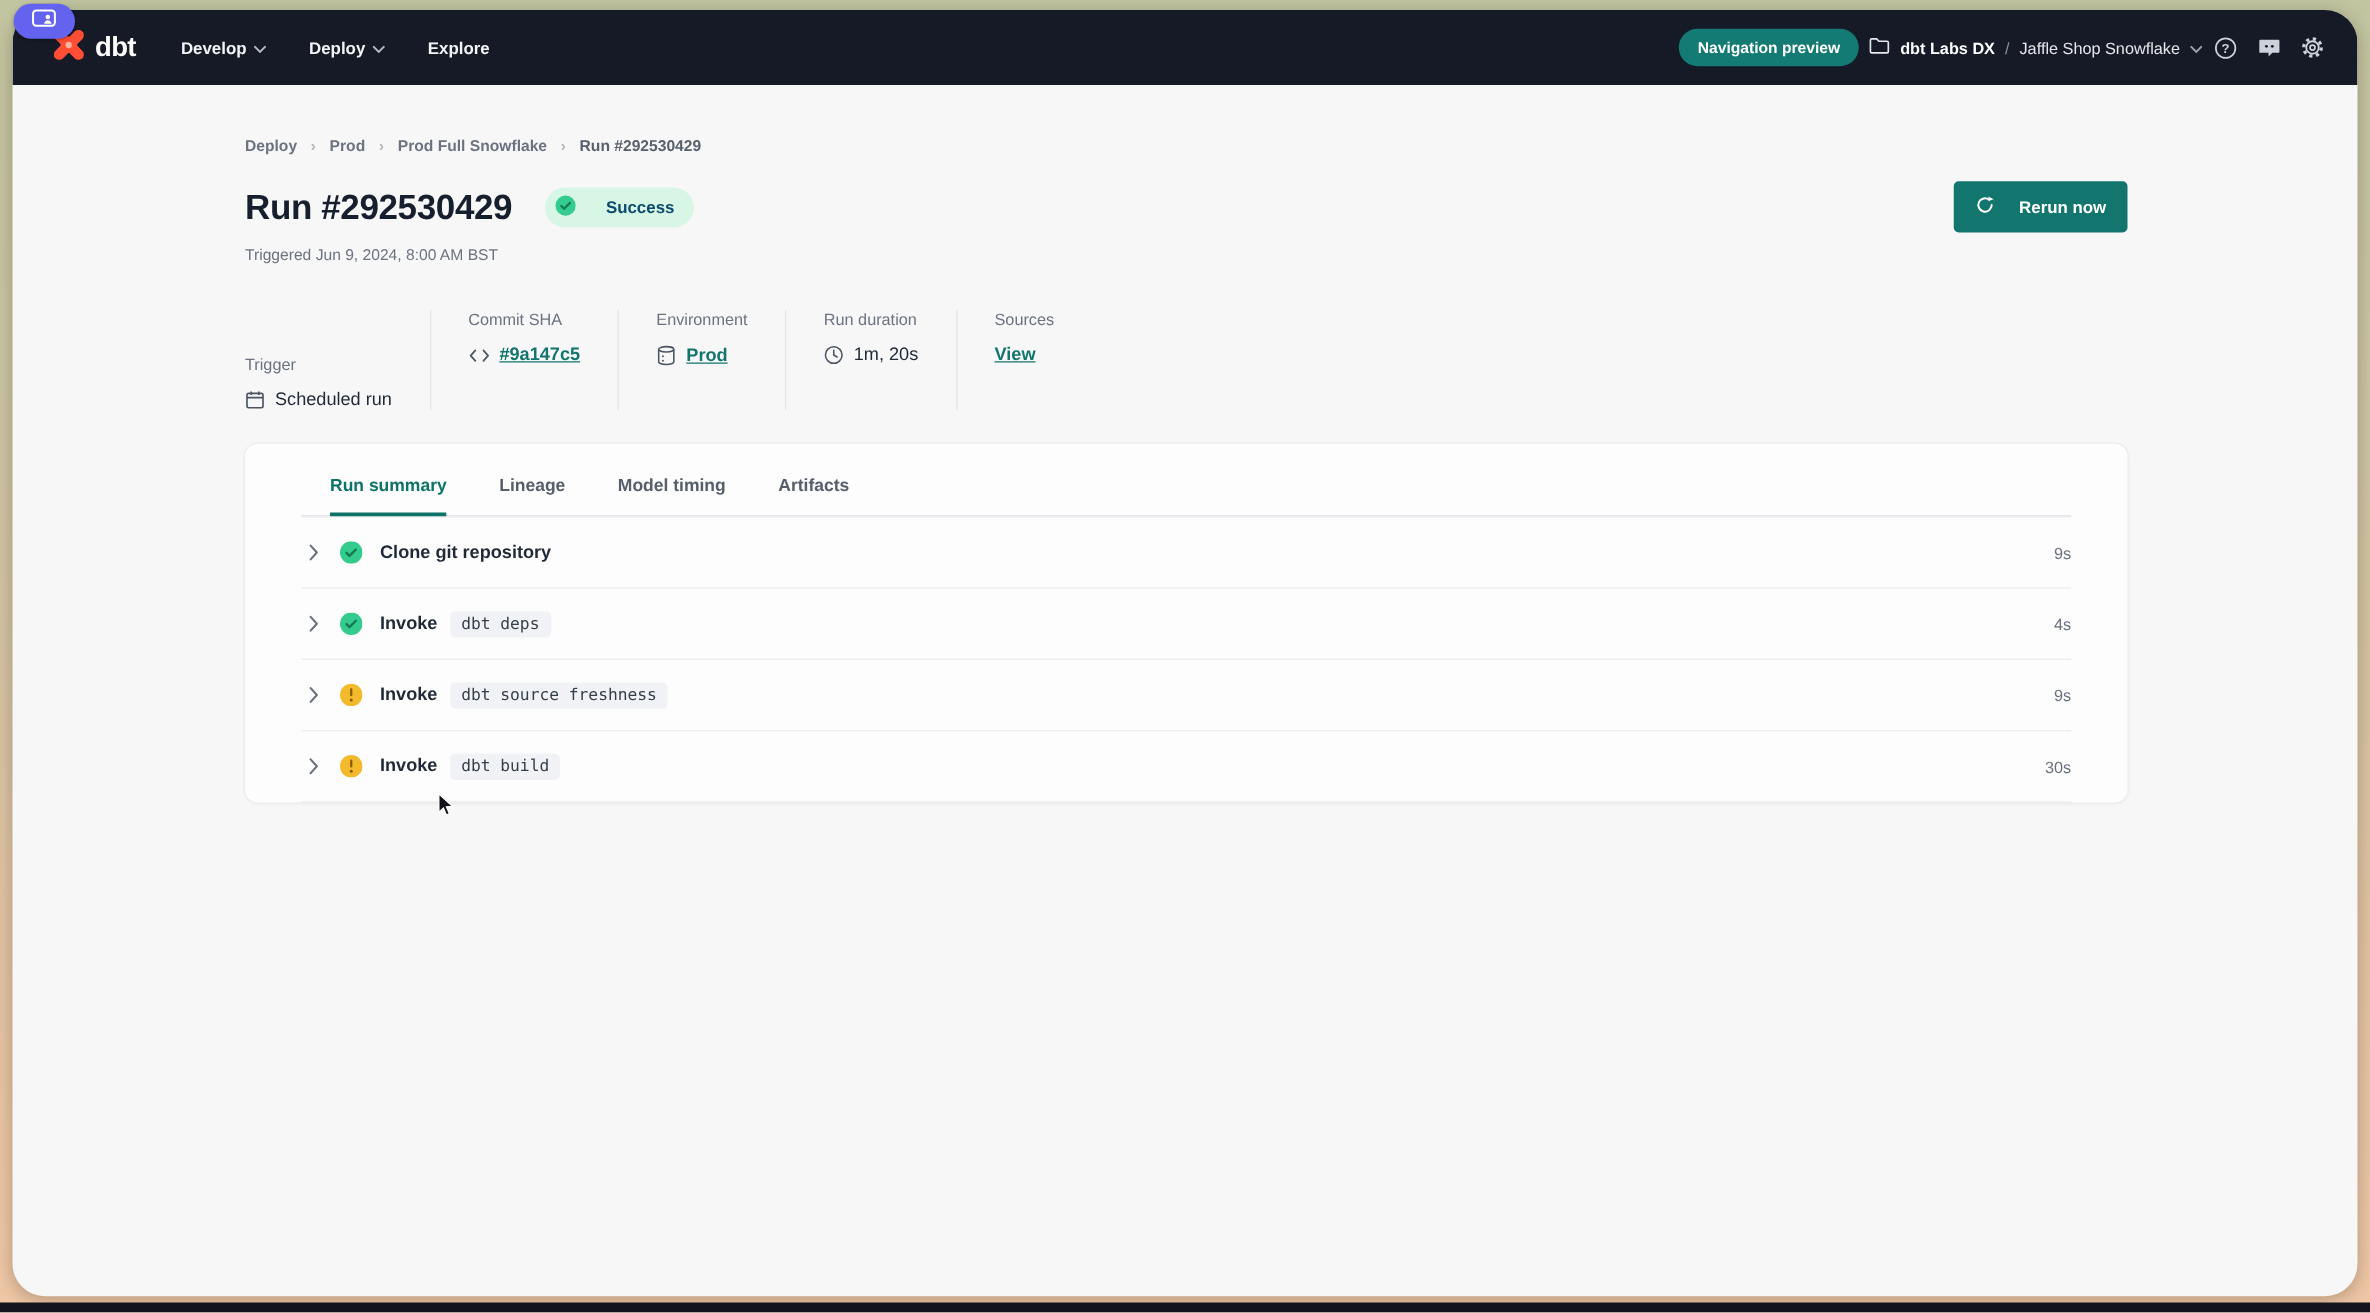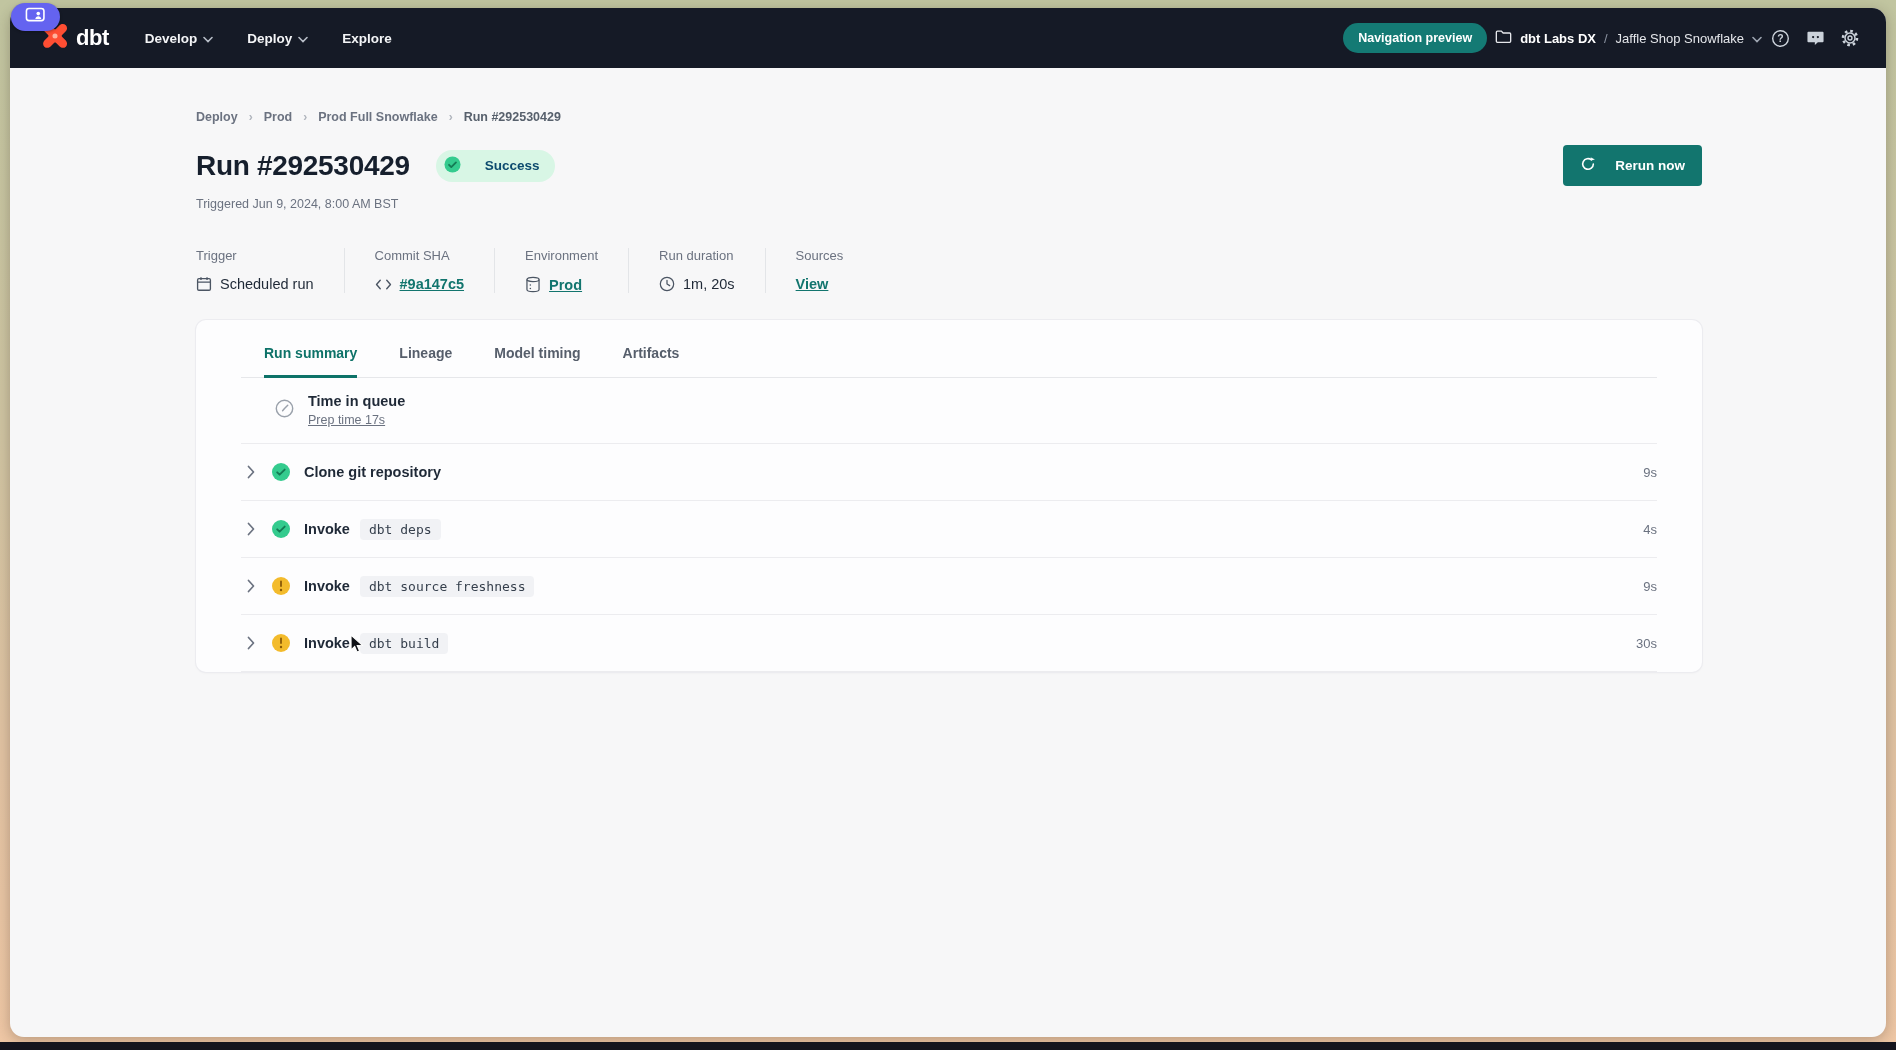--- a/index.html
+++ b/index.html
@@ -6,21 +6,21 @@
   html,body { width:1896px; height:1050px; overflow:hidden; }
   body {
     font-family:"Liberation Sans", sans-serif;
     background:linear-gradient(180deg,#c1c5a0 0%,#cfc4a2 40%,#e2c3a3 72%,#efc7a5 100%);
     position:relative;
   }
 
   
   .window {
     position:absolute; left:10px; top:8px; right:10px; bottom:13px;
-    background:#f7f7f8; border-radius:14px; overflow:hidden;
+    background:#f7f7f8; border-radius:26px; overflow:hidden;
     box-shadow:0 3px 14px rgba(40,30,20,.28);
   }
   .bottom-strip { position:absolute; left:0; right:0; bottom:0; height:8px; background:#14141d; }
 
   
   .overlay-badge {
     position:absolute; left:11px; top:3px; width:49px; height:28px;
     background:#6463f0; border-radius:15px; display:flex; align-items:center; justify-content:center;
     z-index:30; box-shadow:0 1px 3px rgba(0,0,0,.3);
   }
@@ -62,21 +62,21 @@
   }
   .rerun-btn {
     margin-left:auto; display:flex; align-items:center; gap:19px;
     background:#12756e; border:none; border-radius:4px; color:#ffffff; font-family:inherit;
     font-size:13.5px; font-weight:600; padding:11px 17px; cursor:pointer;
   }
   .triggered { margin-top:11px; font-size:12.5px; color:#6b7280; }
 
   .metadata { margin-top:37px; display:flex; }
   .meta-col { padding:0 30px; border-left:1px solid #e3e5e8; }
-  .meta-col:first-child { padding-left:0; border-left:none; }
+  .meta-col:first-child { padding-left:0; border-left:none;margin-top:36px; }
   .meta-label { font-size:13px; color:#6b7280; }
   .meta-value { margin-top:13px; display:flex; align-items:center; gap:8px; font-size:14.5px; color:#1f2937; font-weight:500; }
   .meta-link { color:#12756e; font-weight:600; text-decoration:underline; cursor:pointer; }
   .meta-icon { display:flex; align-items:center; color:#4b5563; }
 
   
   .card {
     margin-top:27px; background:#fdfdfe; border-radius:10px;
     box-shadow:0 0 0 1px #ececf0, 0 1px 3px rgba(16,24,40,.05);
     padding:0 45px 0 45px;
@@ -288,32 +288,20 @@
 
     <div class="card">
 
       <div class="tabs">
         <div class="tab active">Run summary</div>
         <div class="tab">Lineage</div>
         <div class="tab">Model timing</div>
         <div class="tab">Artifacts</div>
       </div>
 
-      <div class="queue-row">
-        <span>
-          <svg width="21" height="21" viewBox="0 0 22 22">
-              <circle cx="11" cy="11" r="8.6" fill="none" stroke="#9aa1ab" stroke-width="1.5"></circle>
-              <path d="M11 11l3.4-3.4M11 11l-2 2.4" fill="none" stroke="#9aa1ab" stroke-width="1.5" stroke-linecap="round"></path>
-            </svg>
-        </span>
-        <div class="queue-text">
-          <div class="queue-title">Time in queue</div>
-          <span class="queue-link">Prep time 17s</span>
-        </div>
-      </div>
 
       <div class="rows">
 
         <div class="step-row">
           <span class="row-chevron">
               <svg width="9" height="14" viewBox="0 0 9 14">
                 <path d="M1.5 1.5l5 5.5-5 5.5" fill="none" stroke="#6b7280" stroke-width="1.7" stroke-linecap="round" stroke-linejoin="round"></path>
               </svg>
             </span>
           <span class="status-icon success">

